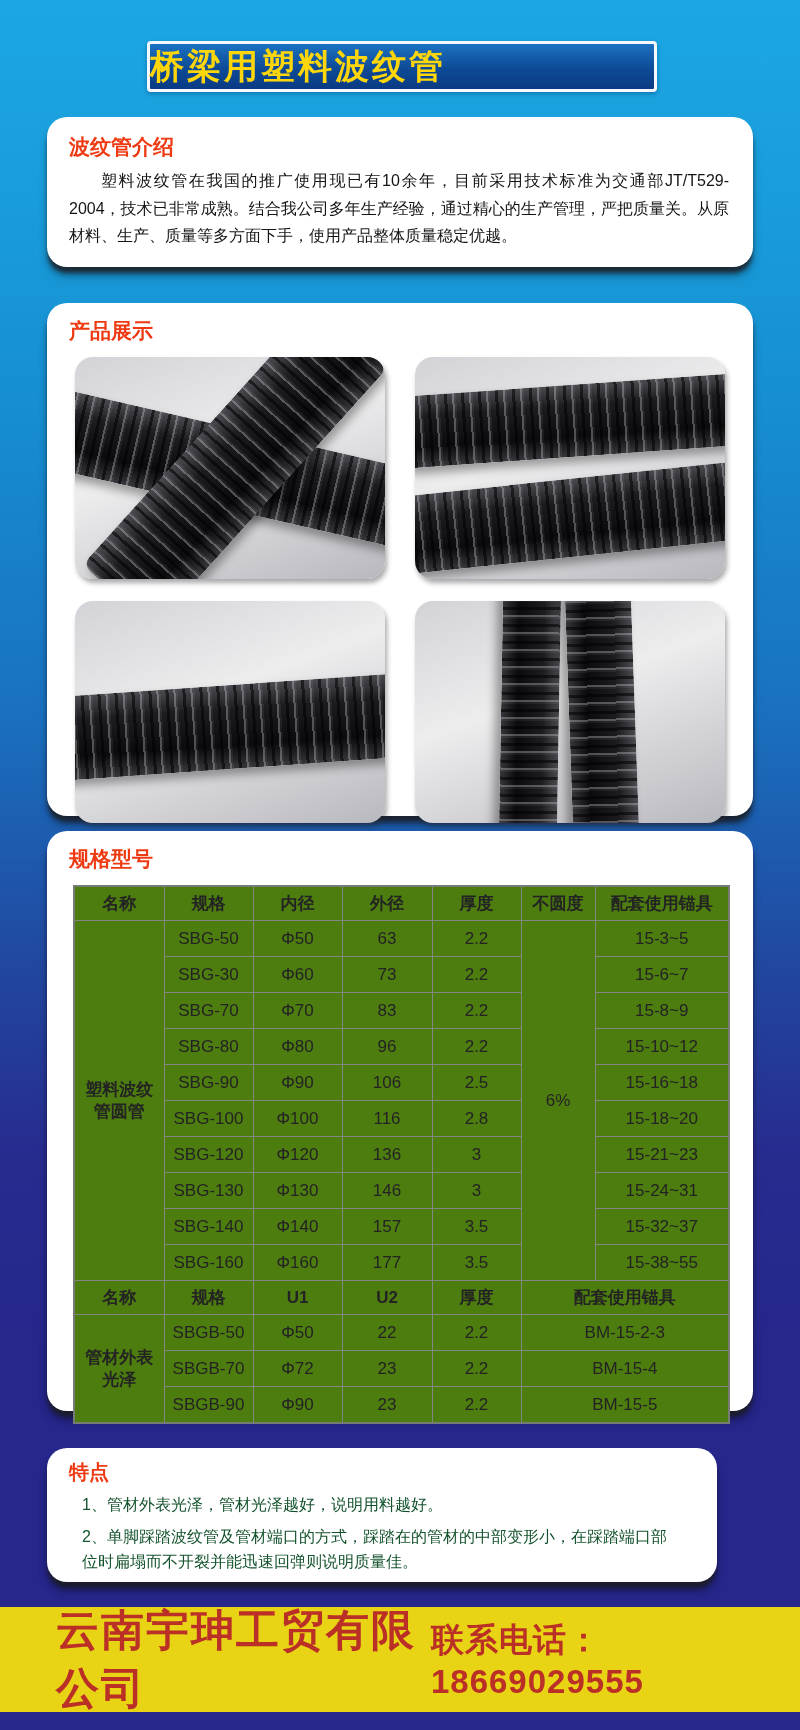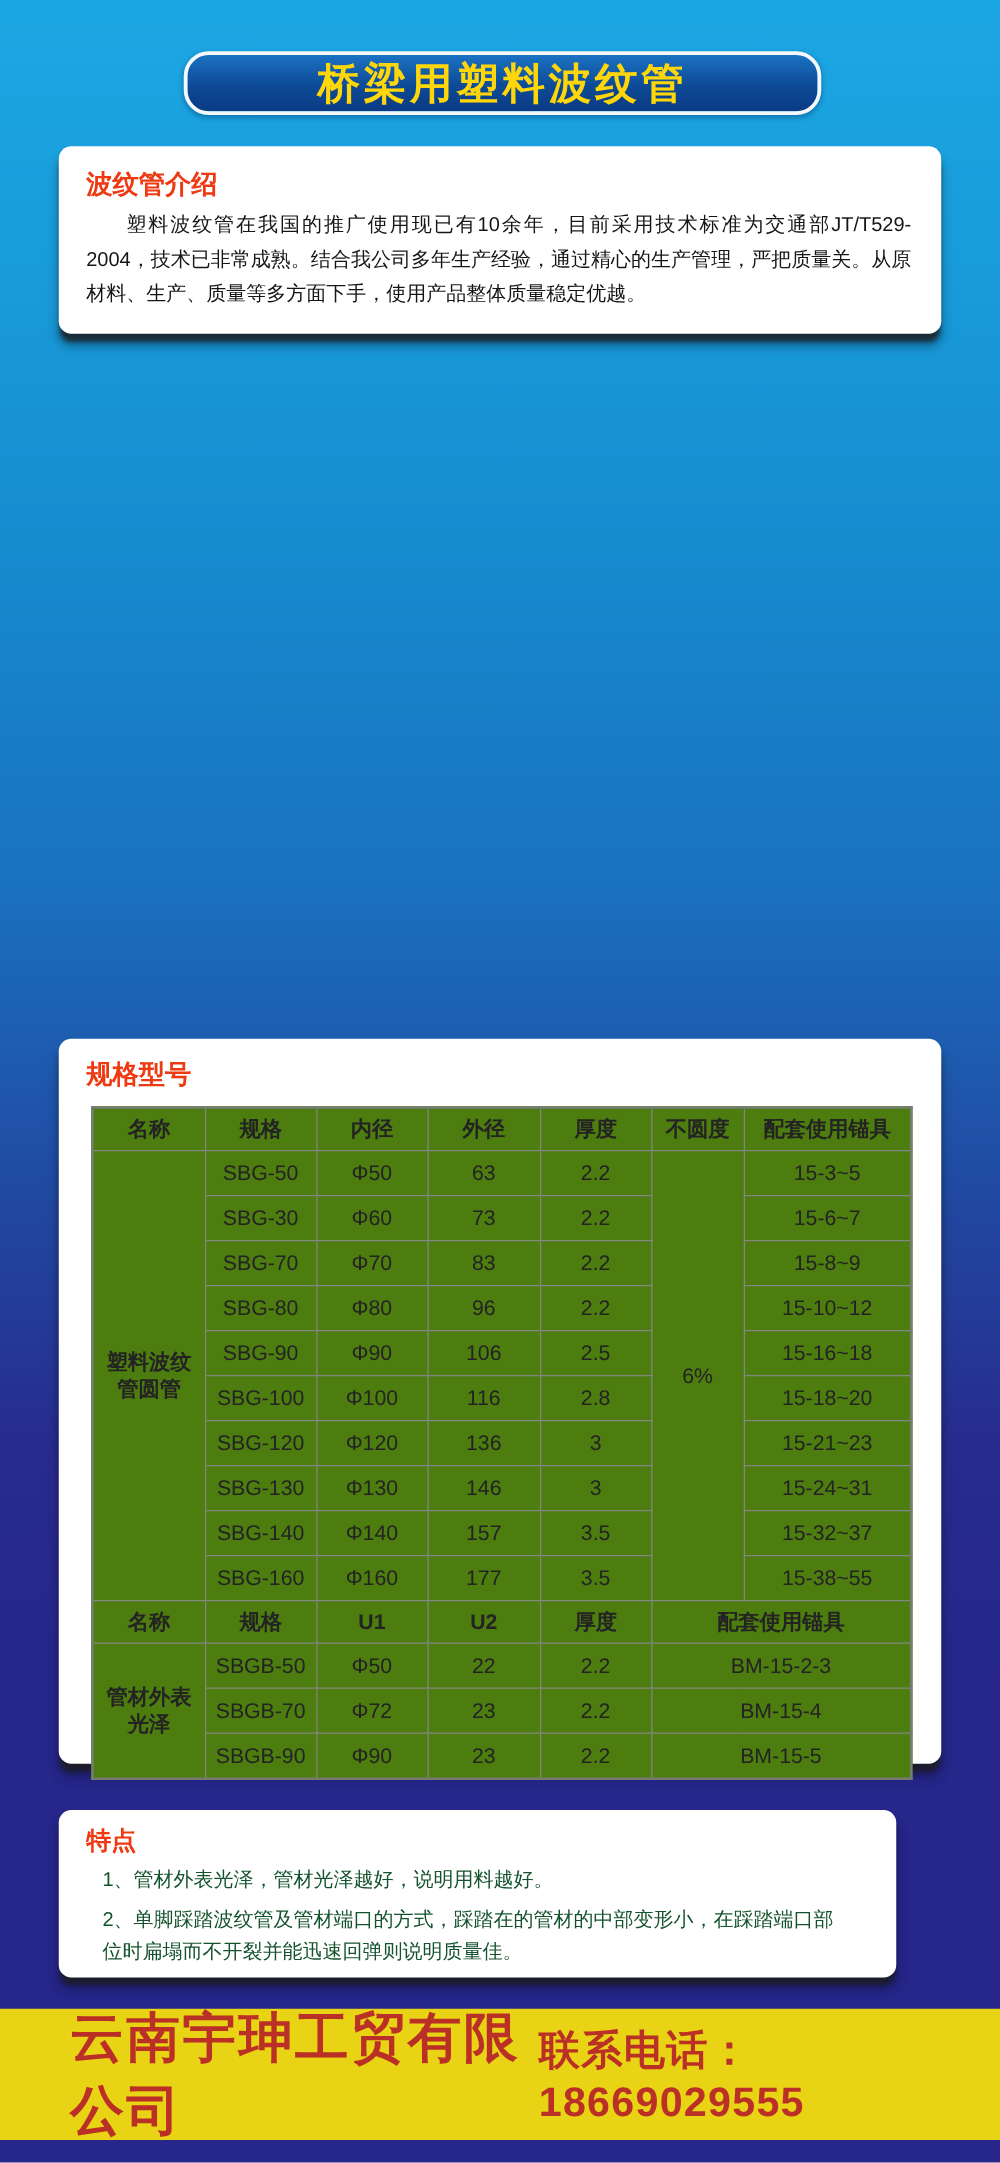--- a/index.html
+++ b/index.html
@@ -2,28 +2,28 @@
 <html><head>
 <meta charset="utf-8">
 <style>
   html,body{margin:0;padding:0;}
   body{width:800px;height:1730px;font-family:"Liberation Sans","DejaVu Sans",sans-serif;}
   .page{position:relative;width:800px;height:1730px;overflow:hidden;
     background:linear-gradient(180deg,#1ba7e3 0%,#199cda 12%,#168ccf 25%,#1a71bf 41%,#2147a0 56%,#272b8e 67%,#26268b 78%,#26268b 100%);}
 
   
   .banner{position:absolute;left:147px;top:41px;width:510px;height:51px;
-    border:3px solid #f4f8fc;border-radius:20px;box-sizing:border-box;
+    border:3px solid #f4f8fc;border-radius:4px;box-sizing:border-box;
     background:linear-gradient(180deg,#1b72c2 0%,#0d4a96 55%,#0a3a84 100%);
-    display:flex;align-items:center;justify-content:center;
+    display:flex;align-items:center;justify-content:flex-start;
     box-shadow:0 2px 4px rgba(0,40,90,.35);}
   .banner-title{color:#ffd60a;font-size:34px;font-weight:bold;letter-spacing:3px;}
 
   
-  .card{position:absolute;background:#ffffff;border-radius:10px;box-sizing:border-box;
+  .card{position:absolute;background:#ffffff;border-radius:20px;box-sizing:border-box;
     box-shadow:0 7px 4px -1px rgba(28,28,32,.82),0 10px 9px rgba(0,0,0,.25);}
   .card h2{margin:0;color:#ee3a12;font-size:21px;font-weight:bold;}
 
   .intro-card{left:47px;top:117px;width:706px;height:150px;padding:16px 24px 0 22px;}
   .intro-body{margin:6px 0 0;font-size:16px;line-height:1.72;color:#151515;
     text-align:justify;text-indent:2em;}
 
   .products-card{left:47px;top:303px;width:706px;height:513px;padding:14px 0 0 22px;}
   .img-grid{display:grid;grid-template-columns:310px 310px;grid-template-rows:222px 222px;
     gap:22px 30px;margin:12px 0 0 6px;}
@@ -72,20 +72,40 @@
 
   <div class="banner">
     <span class="banner-title">桥梁用塑料波纹管</span>
   </div>
 
   <section class="card intro-card">
     <h2>波纹管介绍</h2>
     <p class="intro-body">塑料波纹管在我国的推广使用现已有10余年，目前采用技术标准为交通部JT/T529-2004，技术已非常成熟。结合我公司多年生产经验，通过精心的生产管理，严把质量关。从原材料、生产、质量等多方面下手，使用产品整体质量稳定优越。</p>
   </section>
 
+  <section class="card products-card">
+    <h2>产品展示</h2>
+    <div class="img-grid">
+      <div class="photo">
+        <div class="pipe p1b"></div>
+        <div class="pipe p1a"></div>
+      </div>
+      <div class="photo">
+        <div class="pipe p2a"></div>
+        <div class="pipe p2b"></div>
+      </div>
+      <div class="photo">
+        <div class="pipe p3a"></div>
+      </div>
+      <div class="photo">
+        <div class="pipe p4a"></div>
+        <div class="pipe p4b"></div>
+      </div>
+    </div>
+  </section>
 
   <section class="card specs-card">
     <h2>规格型号</h2>
     <table class="spec-table" id="spec-table">
       <colgroup>
         <col style="width:90px">
           <col style="width:89px">
           <col style="width:89px">
         <col style="width:90px">
           <col style="width:89px">

